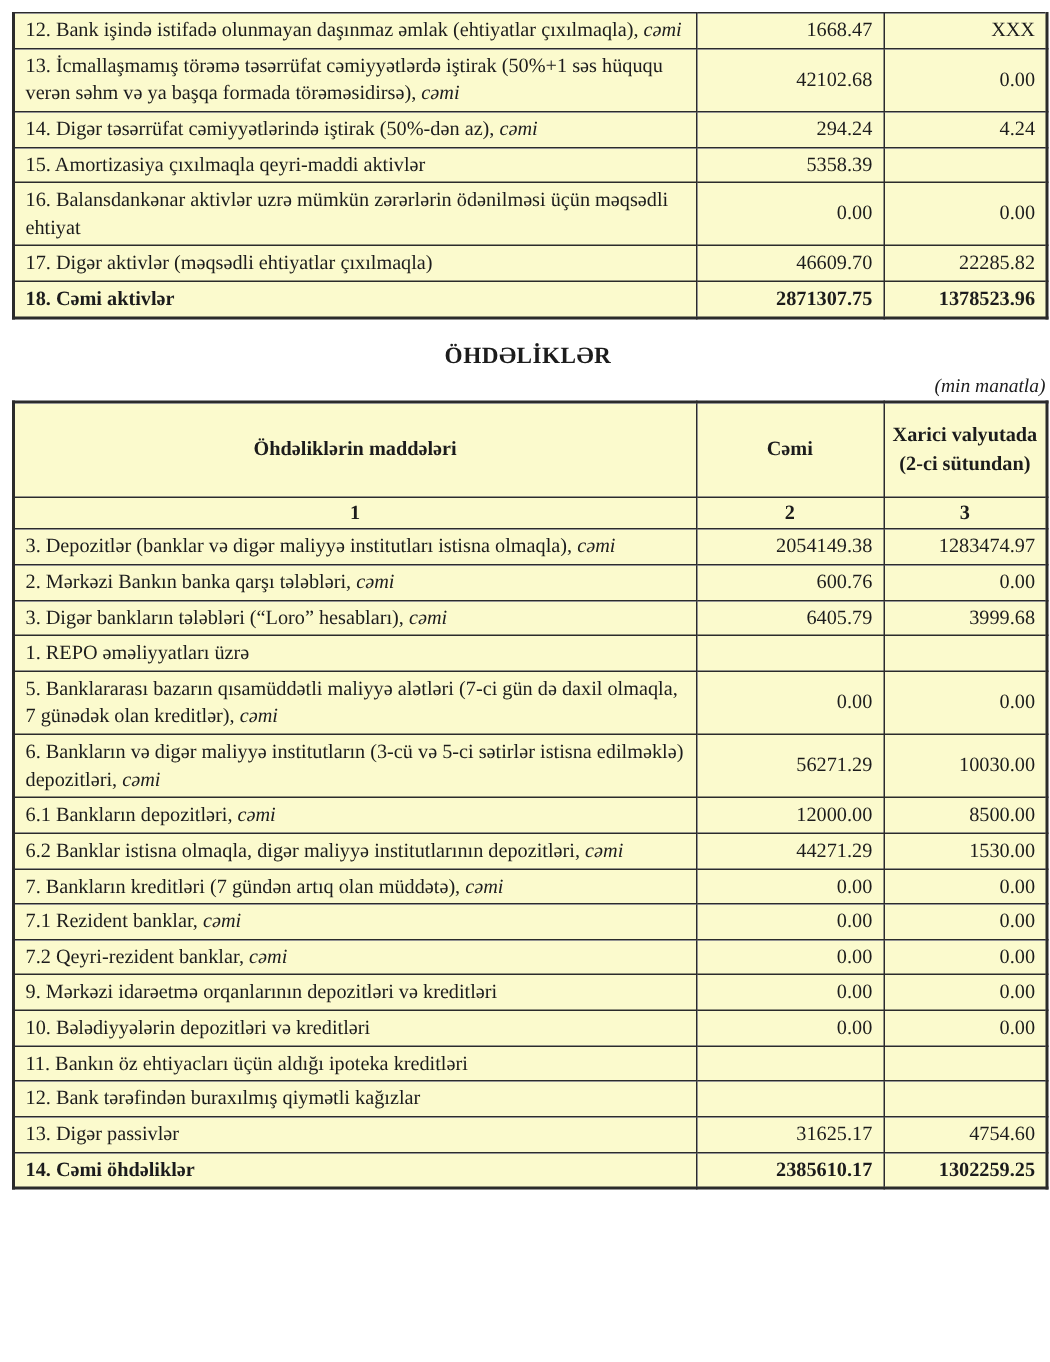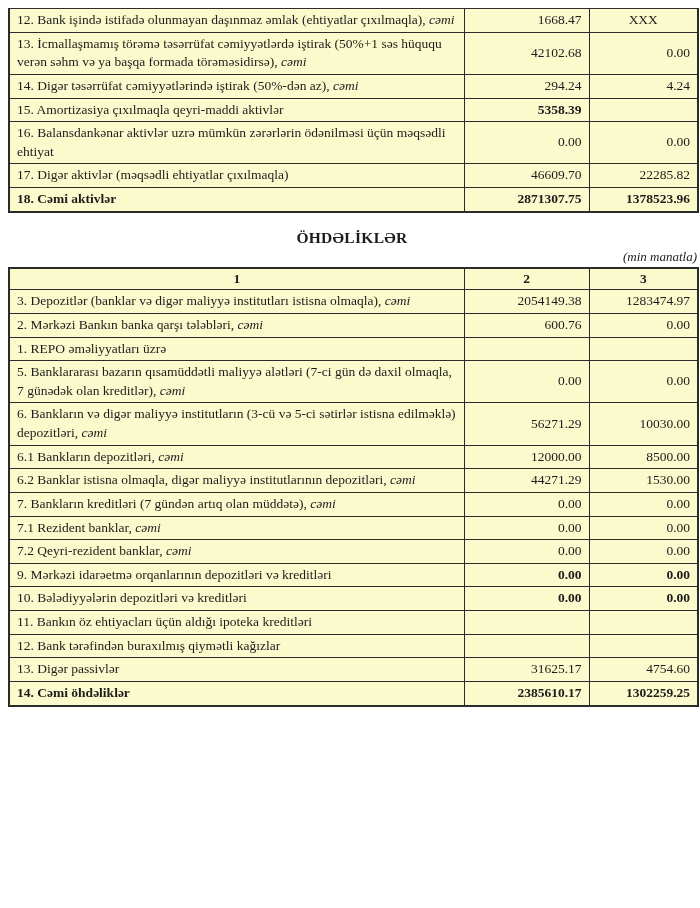--- a/index.html
+++ b/index.html
@@ -26,22 +26,22 @@
     vertical-align:middle;
     overflow:hidden;
   }
   table.assets{border:2px solid var(--border);border-top:1px solid var(--border);}
   table.liab{border:2px solid var(--border);}
   col.c-label{width:455px;}
   col.c-total{width:125px;}
   col.c-foreign{width:109px;}
   td.label{text-align:left;}
   td.num{text-align:right;}
-  td.center{text-align:center;}
-  td.white{background:var(--white-bg);font-weight:bold;}
+  td.center{text-align:right;}
+  td.white{background:var(--white-bg);}
   tr.bold td{font-weight:bold;margin-left:16px;}
   th{font-weight:bold;text-align:center;}
   thead tr.hdr th{height:58px;padding:2px 4px;}
   thead tr.nums th{padding:1px 4px;}
   .section-title{
     text-align:center;font-weight:bold;font-size:15.5px;
     margin:16px 0 2px 0;letter-spacing:0.3px;
   }
   .unit-note{
     text-align:right;font-style:italic;font-size:13px;
@@ -102,38 +102,48 @@
 
   <div class="unit-note">(min manatla)</div>
 
   <table class="fin-table liab">
     <colgroup>
       <col class="c-label">
         <col class="c-total">
         <col class="c-foreign">
     </colgroup>
     <thead>
+      <tr class="hdr">
+        <th>Öhdəliklərin maddələri</th>
+        <th>Cəmi</th>
+        <th>Xarici valyutada (2-ci sütundan)</th>
+      </tr>
       <tr class="nums">
         <th>1</th>
         <th>2</th>
         <th>3</th>
       </tr>
     </thead>
     <tbody id="liab-body">
         <tr>
           <td class="label"><span>3. Depozitlər (banklar və digər maliyyə institutları istisna olmaqla),</span> <i>cəmi</i></td>
           <td class="num">2054149.38</td>
           <td class="num">1283474.97</td>
         </tr>
         <tr>
           <td class="label"><span>2. Mərkəzi Bankın banka qarşı tələbləri,</span> <i>cəmi</i></td>
           <td class="num">600.76</td>
           <td class="num">0.00</td>
         </tr>
         <tr>
+          <td class="label"><span>3. Digər bankların tələbləri (“Loro” hesabları),</span> <i>cəmi</i></td>
+          <td class="num">6405.79</td>
+          <td class="num">3999.68</td>
+        </tr>
+        <tr>
           <td class="label"><span>1. REPO əməliyyatları  üzrə</span></td>
           <td class="num white"></td>
           <td class="num white"></td>
         </tr>
         <tr>
           <td class="label"><span>5. Banklararası bazarın qısamüddətli maliyyə alətləri (7-ci gün də daxil olmaqla, 7 günədək olan kreditlər),</span> <i>cəmi</i></td>
           <td class="num">0.00</td>
           <td class="num">0.00</td>
         </tr>
         <tr>

